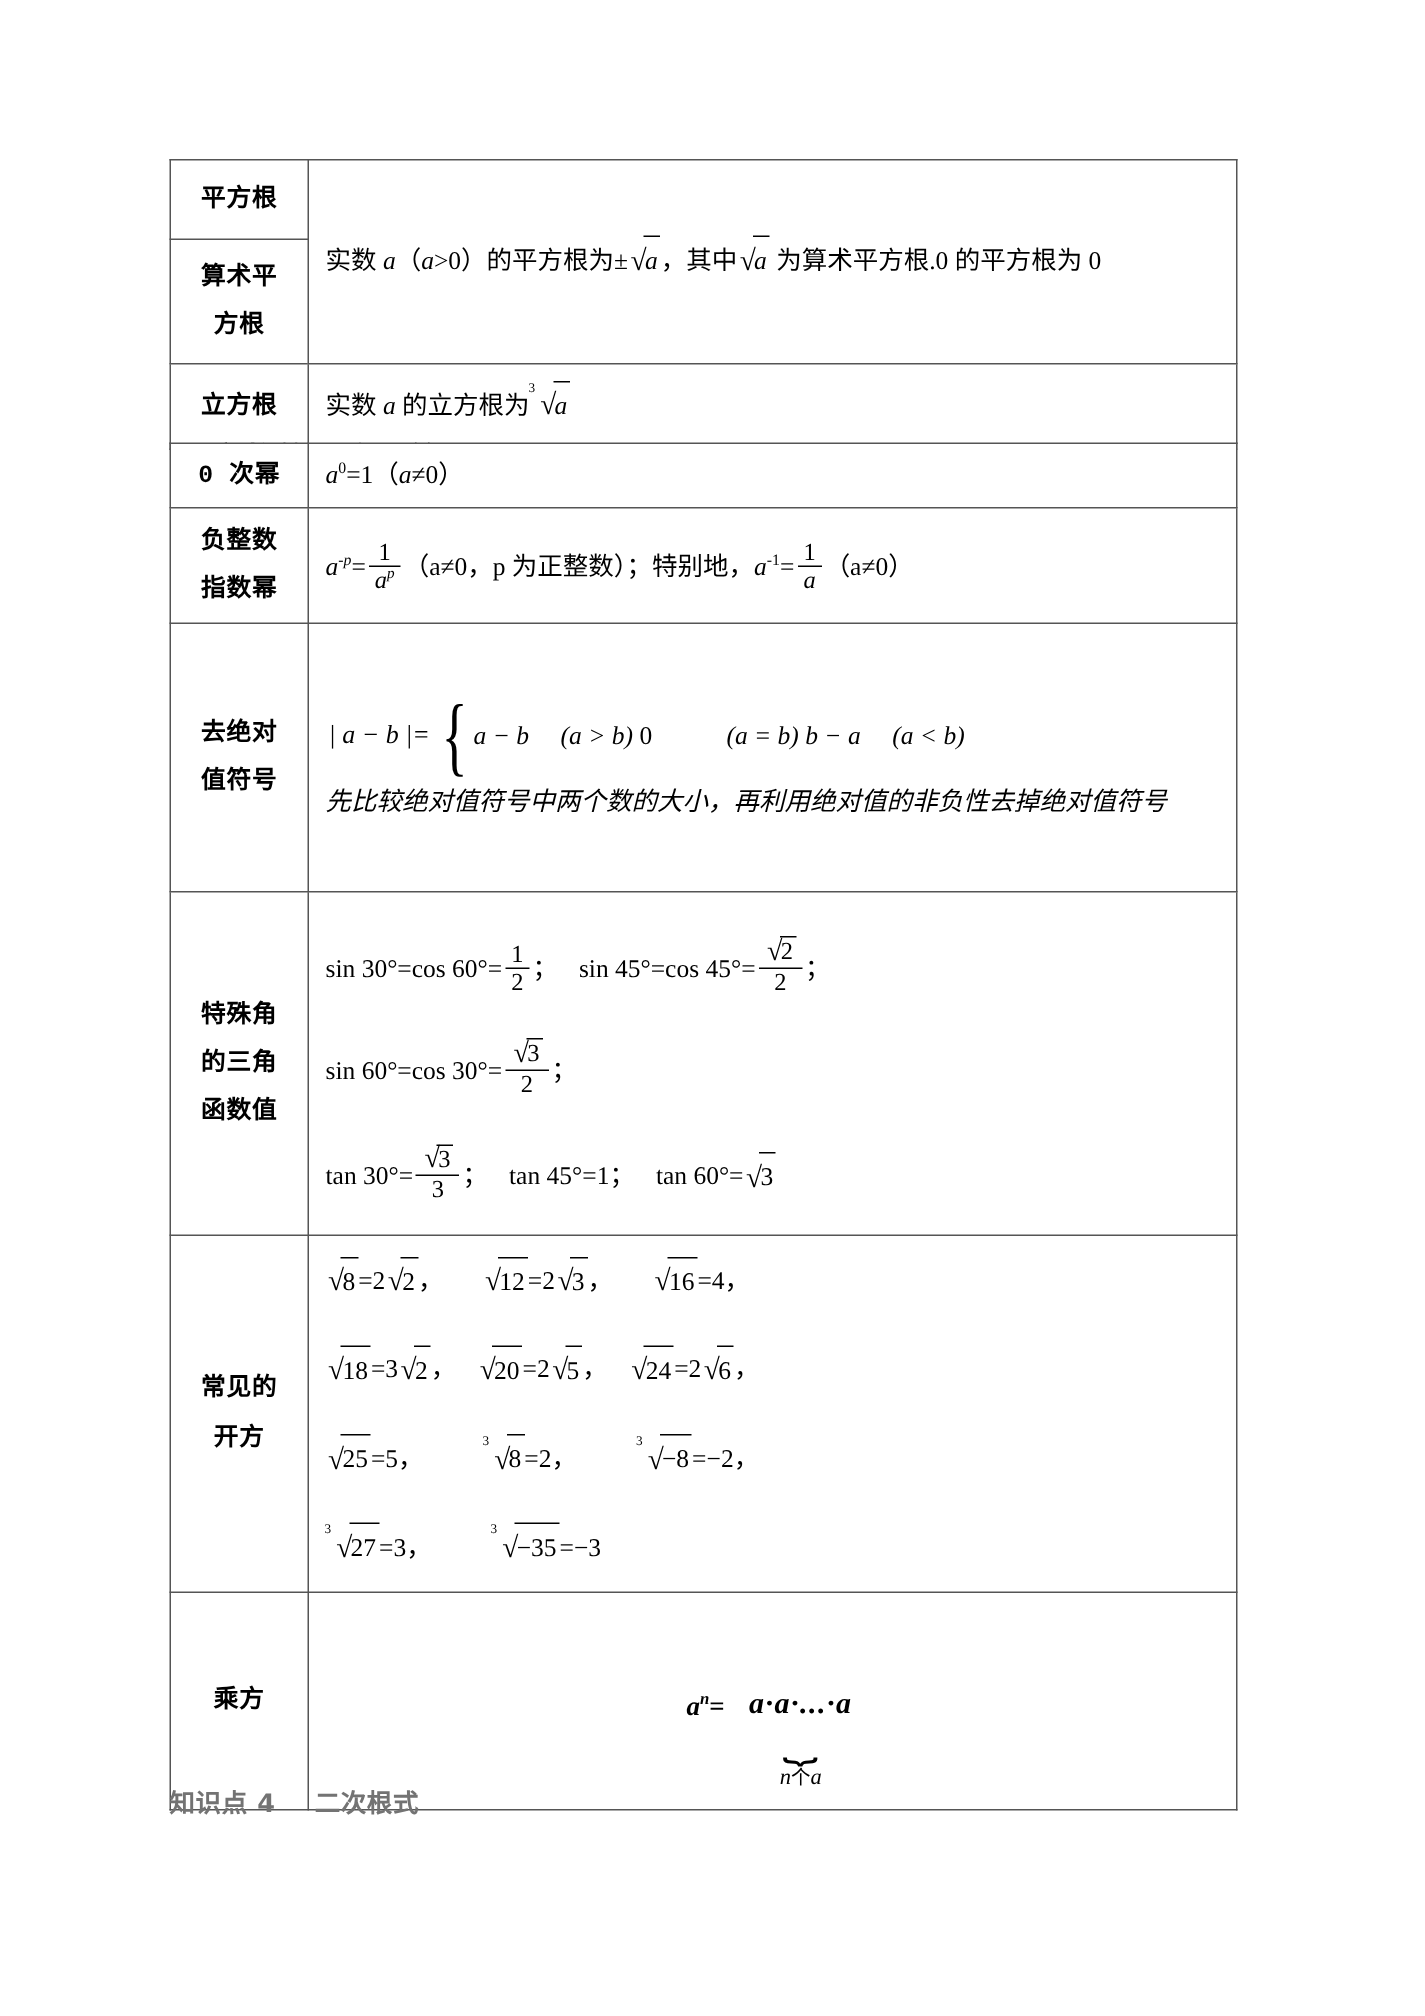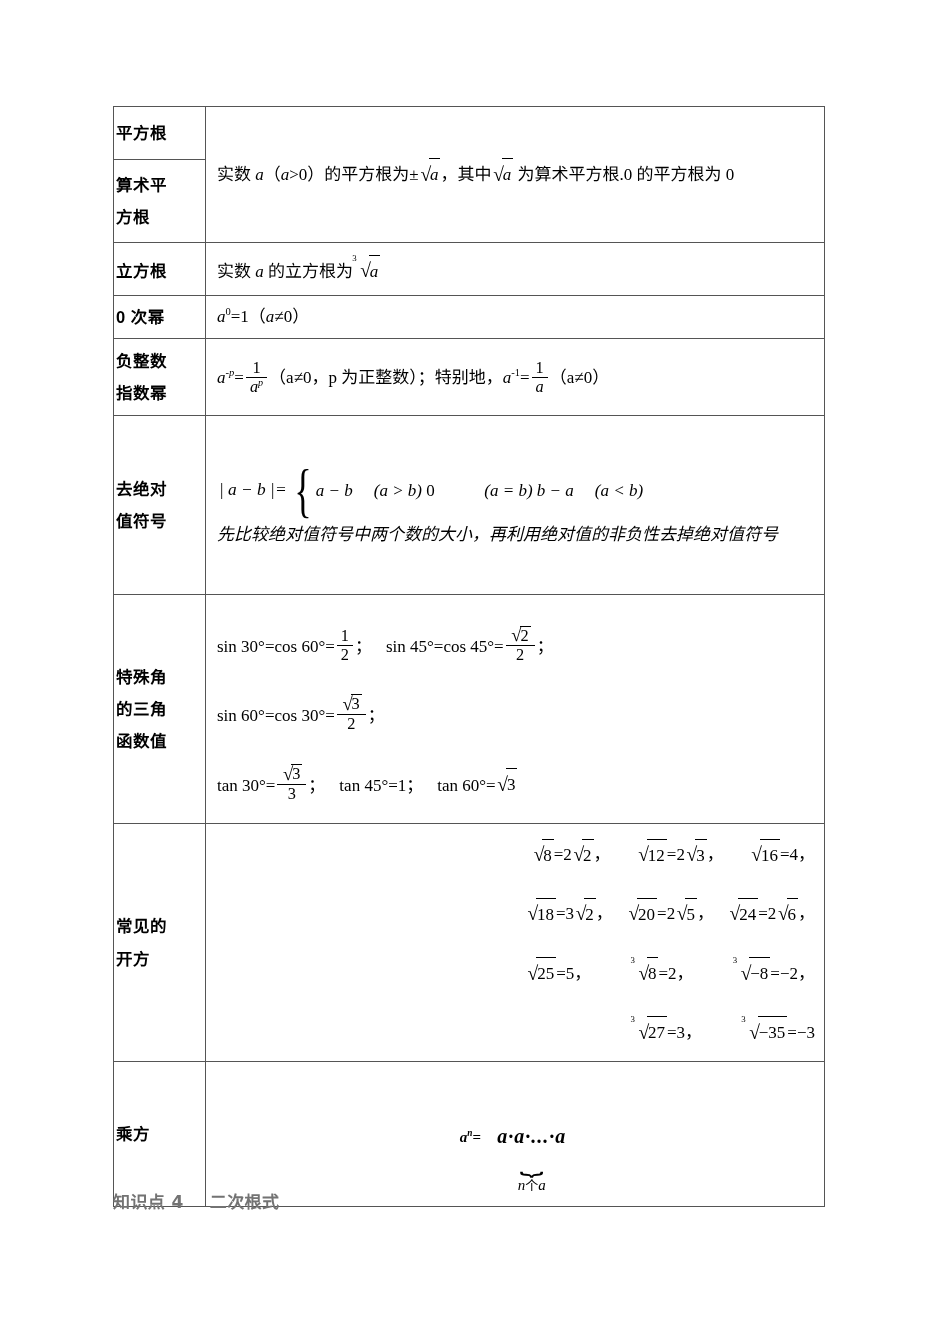--- a/index.html
+++ b/index.html
@@ -32,21 +32,22 @@
     border: 1px solid #000;
   }
   table.kb td {
     border: 1px solid #555;
     padding: 0;
     vertical-align: middle;
     background: #fff;
   }
   table.kb td.lbl {
     width: 87px;
-    font-family: Liberation Sans, sans-serif;
+    text-align: center;
+    font-family: Liberation Mono, monospace;
     font-weight: bold;
     font-size: 16.5px;
     line-height: 1.95;
     letter-spacing: 0.5px;
     padding: 3px 2px;
   }
   table.kb td.cnt {
     padding: 5px 9px 5px 11px;
     font-size: 17px;
     line-height: 1.9;
@@ -135,21 +136,21 @@
     min-width: 58px;
   }
 
   
   .ub-wrap {
     text-align: center;
     padding: 8px 0 2px 0;
   }
   .ub-eq {
     display: inline-block;
-    font-size: 15px;
+    font-size: 18px;
     font-weight: bold;
     font-style: italic;
     vertical-align: middle;
     margin-right: 6px;
   }
   .ub {
     display: inline-block;
     vertical-align: middle;
     text-align: center;
     position: relative;
@@ -299,21 +300,21 @@
           </div>
 
         </td>
       </tr>
 
       <tr>
         <td class="lbl" style="height:198px;">
           <span class="row-line">常见的</span>
           <span class="row-line">开方</span>
         </td>
-        <td class="cnt" style="padding-top:12px; padding-bottom:10px;text-align:right;">
+        <td class="cnt" style="padding-top:12px; padding-bottom:10px;">
 
           <div style="margin-bottom:22px;">
             <span class="rad"><span class="sign">√</span><span class="body mn">8</span></span><span class="mn">=</span><span class="mn">2</span><span class="rad"><span class="sign">√</span><span class="body mn">2</span></span><span class="mn">，</span><span class="sp-md"></span><span class="rad"><span class="sign">√</span><span class="body mn">12</span></span><span class="mn">=</span><span class="mn">2</span><span class="rad"><span class="sign">√</span><span class="body mn">3</span></span><span class="mn">，</span><span class="sp-md"></span><span class="rad"><span class="sign">√</span><span class="body mn">16</span></span><span class="mn">=</span><span class="mn">4</span><span class="mn">，</span>
           </div>
 
           <div style="margin-bottom:22px;">
             <span class="rad"><span class="sign">√</span><span class="body mn">18</span></span><span class="mn">=</span><span class="mn">3</span><span class="rad"><span class="sign">√</span><span class="body mn">2</span></span><span class="mn">，</span><span class="sp-sm"></span><span class="rad"><span class="sign">√</span><span class="body mn">20</span></span><span class="mn">=</span><span class="mn">2</span><span class="rad"><span class="sign">√</span><span class="body mn">5</span></span><span class="mn">，</span><span class="sp-sm"></span><span class="rad"><span class="sign">√</span><span class="body mn">24</span></span><span class="mn">=</span><span class="mn">2</span><span class="rad"><span class="sign">√</span><span class="body mn">6</span></span><span class="mn">，</span>
           </div>
 
           <div style="margin-bottom:22px;">

